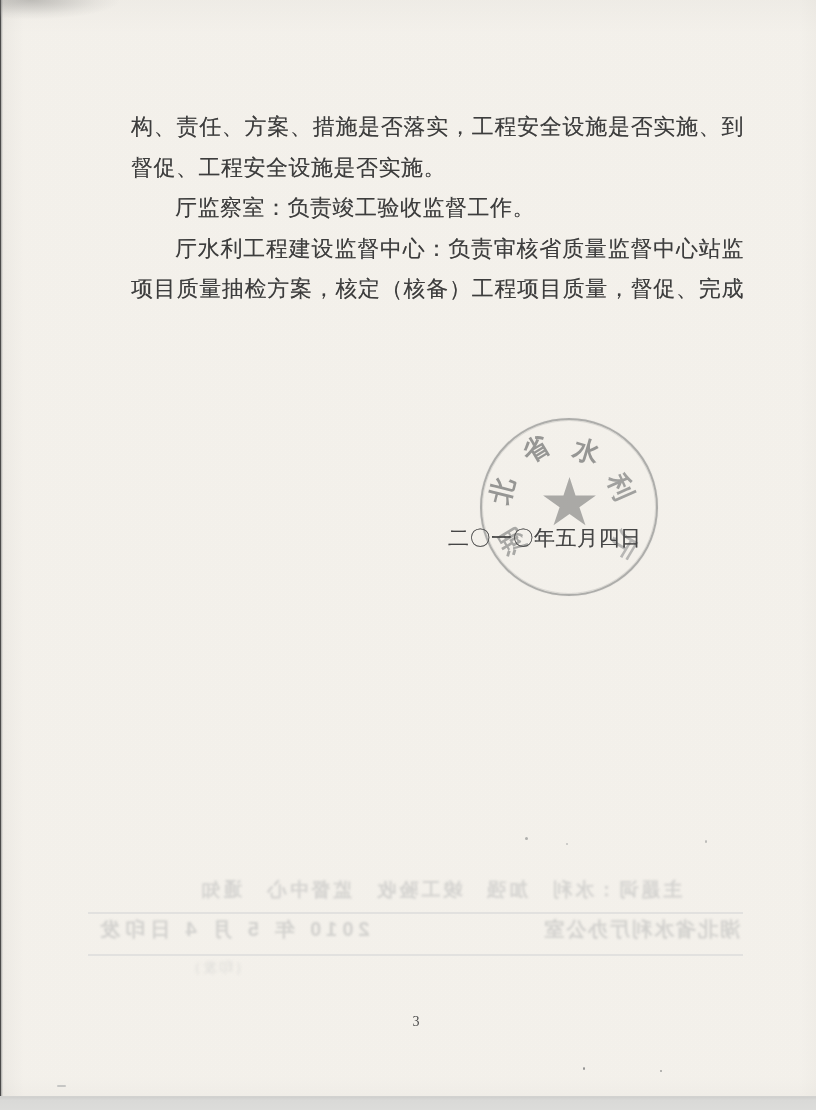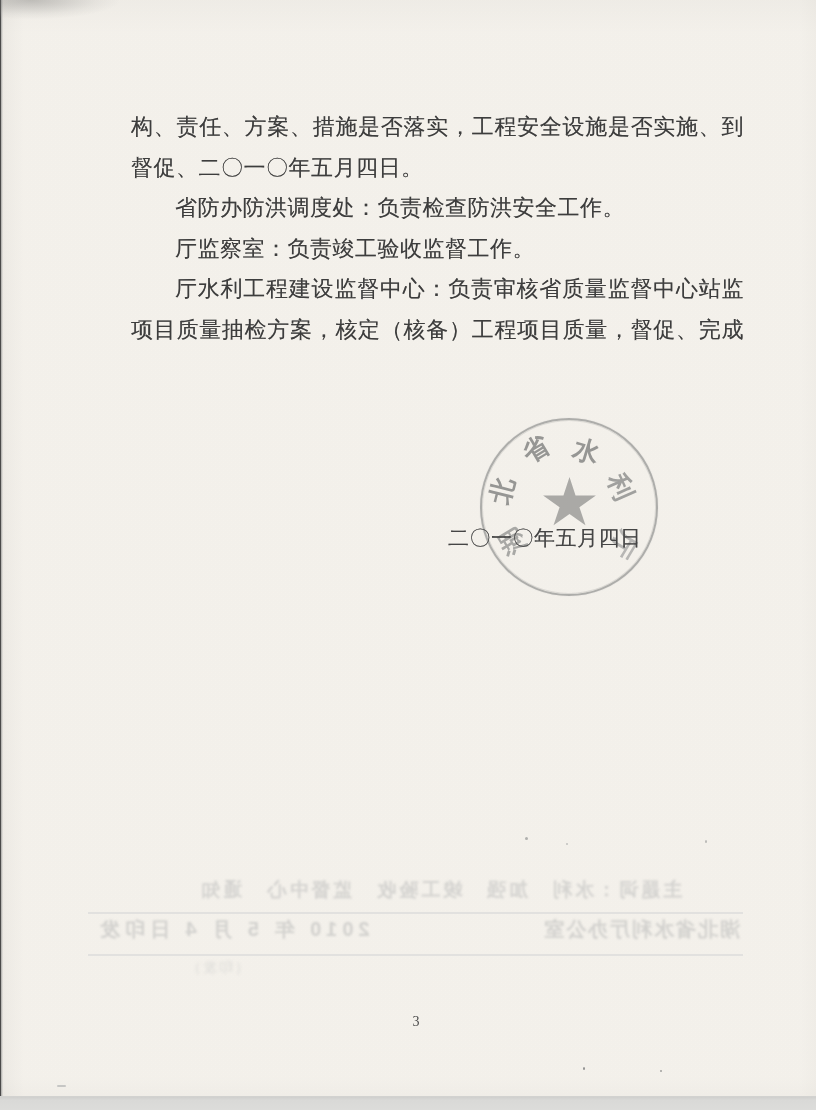--- a/index.html
+++ b/index.html
@@ -76,22 +76,21 @@
   <div class="band-bottom"></div>
   <div class="speck" style="left:525px;top:837px;width:3px;height:3px;background:#b0b0ae;"></div>
   <div class="speck" style="left:566px;top:843px;width:2px;height:2px;background:#c0c0be;"></div>
   <div class="speck" style="left:705px;top:840px;width:2px;height:3px;background:#b8b8b6;"></div>
   <div class="speck" style="left:583px;top:1067px;width:2px;height:3px;background:#909090;"></div>
   <div class="speck" style="left:660px;top:1070px;width:2px;height:2px;background:#a0a09e;"></div>
   <div class="speck" style="left:57px;top:1085px;width:9px;height:2px;border-radius:1px;background:#c6c6c4;"></div>
 
   <div class="doc-text">
     <div class="line justify">构、责任、方案、措施是否落实，工程安全设施是否实施、到位，</div>
-    <div class="line">督促、二〇一〇年五月四日。</div>
-    <div class="line indent">省防办防洪调度处：负责检查防洪安全工作。</div>
+    <div class="line">督促、工程安全设施是否实施。</div>
     <div class="line indent">厅监察室：负责竣工验收监督工作。</div>
     <div class="line indent justify">厅水利工程建设监督中心：负责审核省质量监督中心站监督</div>
     <div class="line justify">项目质量抽检方案，核定（核备）工程项目质量，督促、完成工</div>
   </div>
 
   <div class="seal">
     <div class="seal-ring"></div>
     <div class="seal-star"></div>
     <span class="sc sc0">北</span>
     <span class="sc sc1">省</span>

